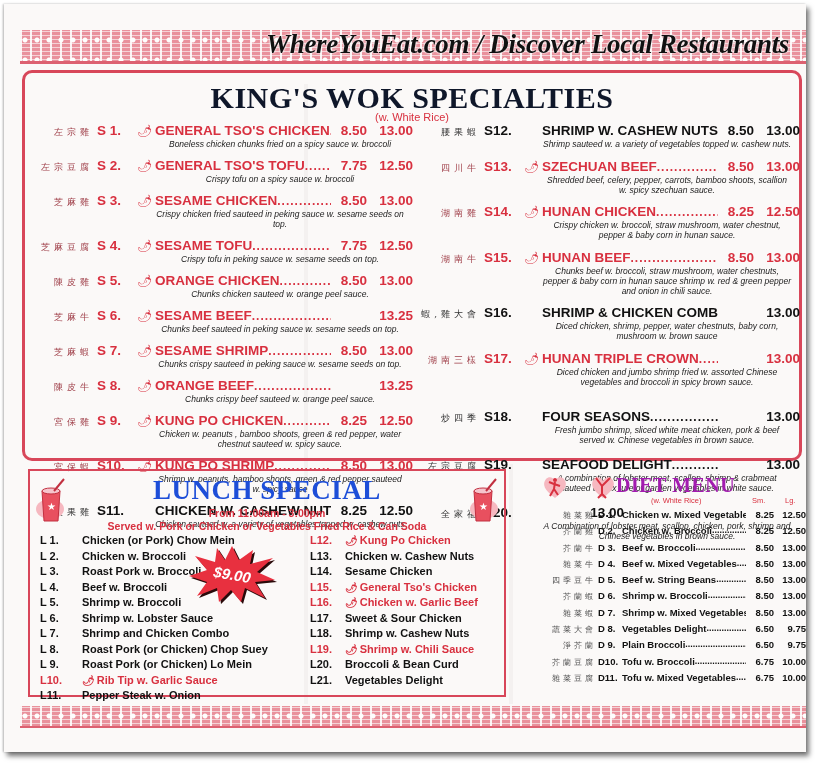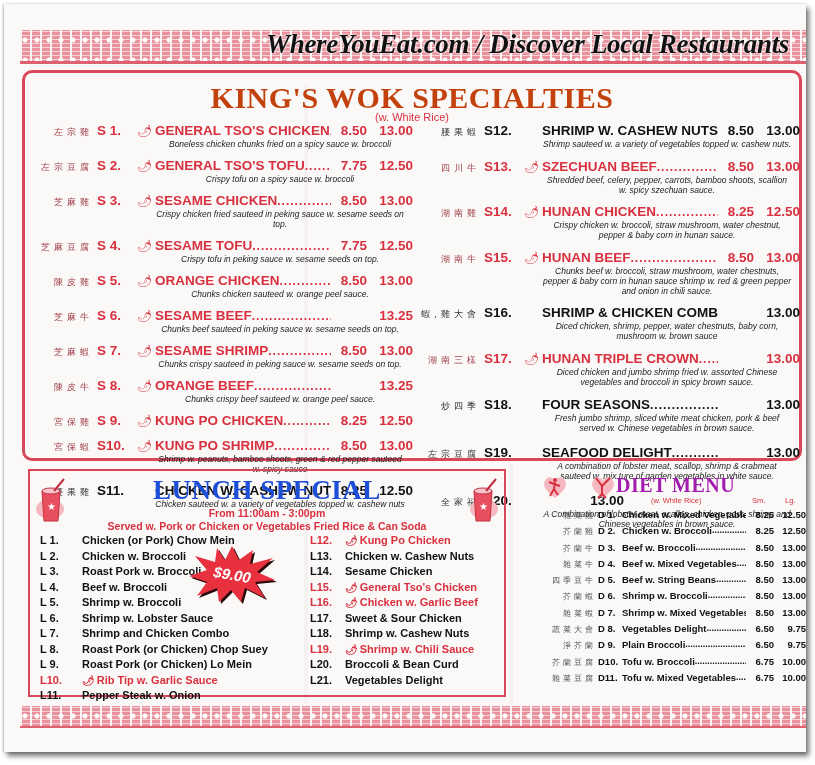--- a/index.html
+++ b/index.html
@@ -36,21 +36,21 @@
     text-shadow: 0 0 2px #fff, 0 0 3px #fff;
   }
 
   .box-special {
     position: absolute; left: 18px; top: 66px; width: 780px; height: 391px;
     border: 3px solid #d8475a; border-radius: 10px;
   }
   .title-special {
     position: absolute; left: 0; right: 0; top: 8px; text-align: center;
     font-family: "Liberation Serif", serif; font-weight: bold; font-size: 30px;
-    color: #c2410c; letter-spacing: 0.5px;
+    color: #0f172a; letter-spacing: 0.5px;
   }
   .subtitle-special {
     position: absolute; left: 0; right: 0; top: 38px; text-align: center;
     font-size: 11px; color: #d8303f;
   }
 
   .col { position: absolute; }
   .col.left { left: 8px; top: 50px; width: 380px; }
   .col.right { left: 395px; top: 50px; width: 380px; }
 
@@ -247,20 +247,21 @@
             <span class="zh">宮保雞</span>
             <span class="code">S 9.</span>
             <span class="chili">🌶︎</span>
             <span class="name-wrap">
               <span class="name">KUNG PO CHICKEN</span>
               <span class="dots"></span>
             </span>
             <span class="price p-sm">8.25</span>
             <span class="price p-lg">12.50</span>
           </div>
+          <div class="desc">Chicken w. peanuts , bamboo shoots, green &amp; red pepper, water chestnut sauteed w. spicy sauce.</div>
         </div>
         <div class="item">
           <div class="item-row">
             <span class="zh">宮保蝦</span>
             <span class="code">S10.</span>
             <span class="chili">🌶︎</span>
             <span class="name-wrap">
               <span class="name">KUNG PO SHRIMP</span>
               <span class="dots"></span>
             </span>
@@ -348,21 +349,21 @@
             <span class="chili"></span>
             <span class="name-wrap">
               <span class="name">SHRIMP &amp; CHICKEN COMBO</span>
               <span class="dots"></span>
             </span>
             <span class="price p-sm"></span>
             <span class="price p-lg">13.00</span>
           </div>
           <div class="desc">Diced chicken, shrimp, pepper, water chestnuts, baby corn, mushroom w. brown sauce</div>
         </div>
-        <div class="item" style="margin-bottom: 10px;">
+        <div class="item" style="margin-bottom: 22px;">
           <div class="item-row">
             <span class="zh">湖南三樣</span>
             <span class="code">S17.</span>
             <span class="chili">🌶︎</span>
             <span class="name-wrap">
               <span class="name">HUNAN TRIPLE CROWN</span>
               <span class="dots"></span>
             </span>
             <span class="price p-sm"></span>
             <span class="price p-lg">13.00</span>

